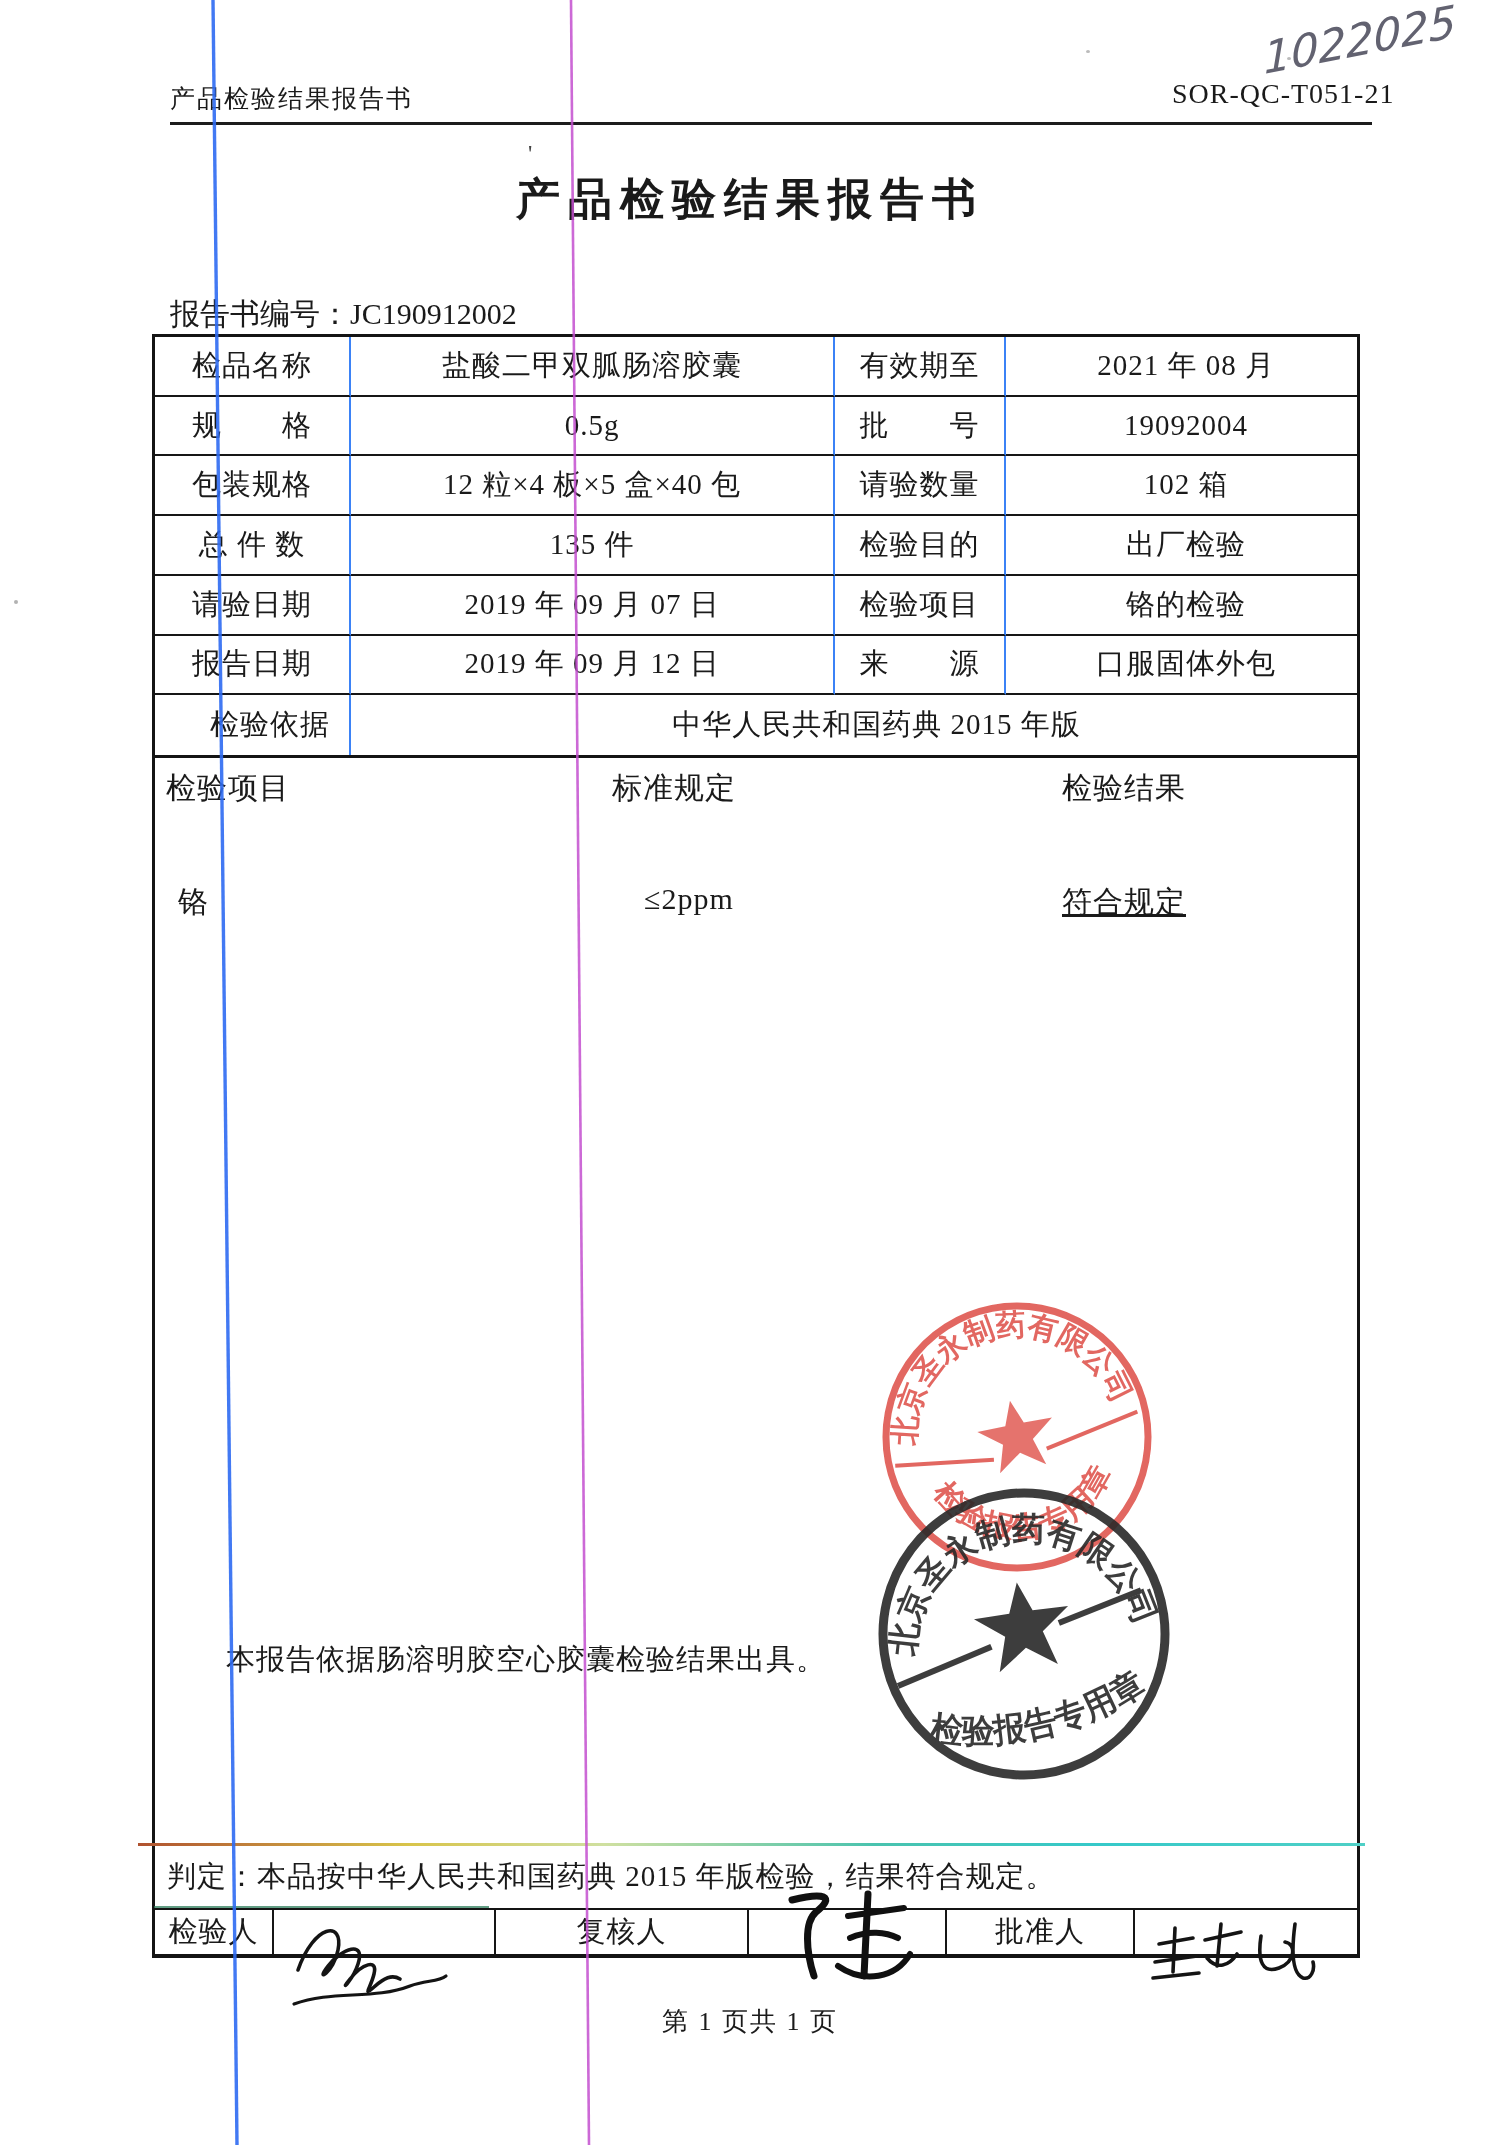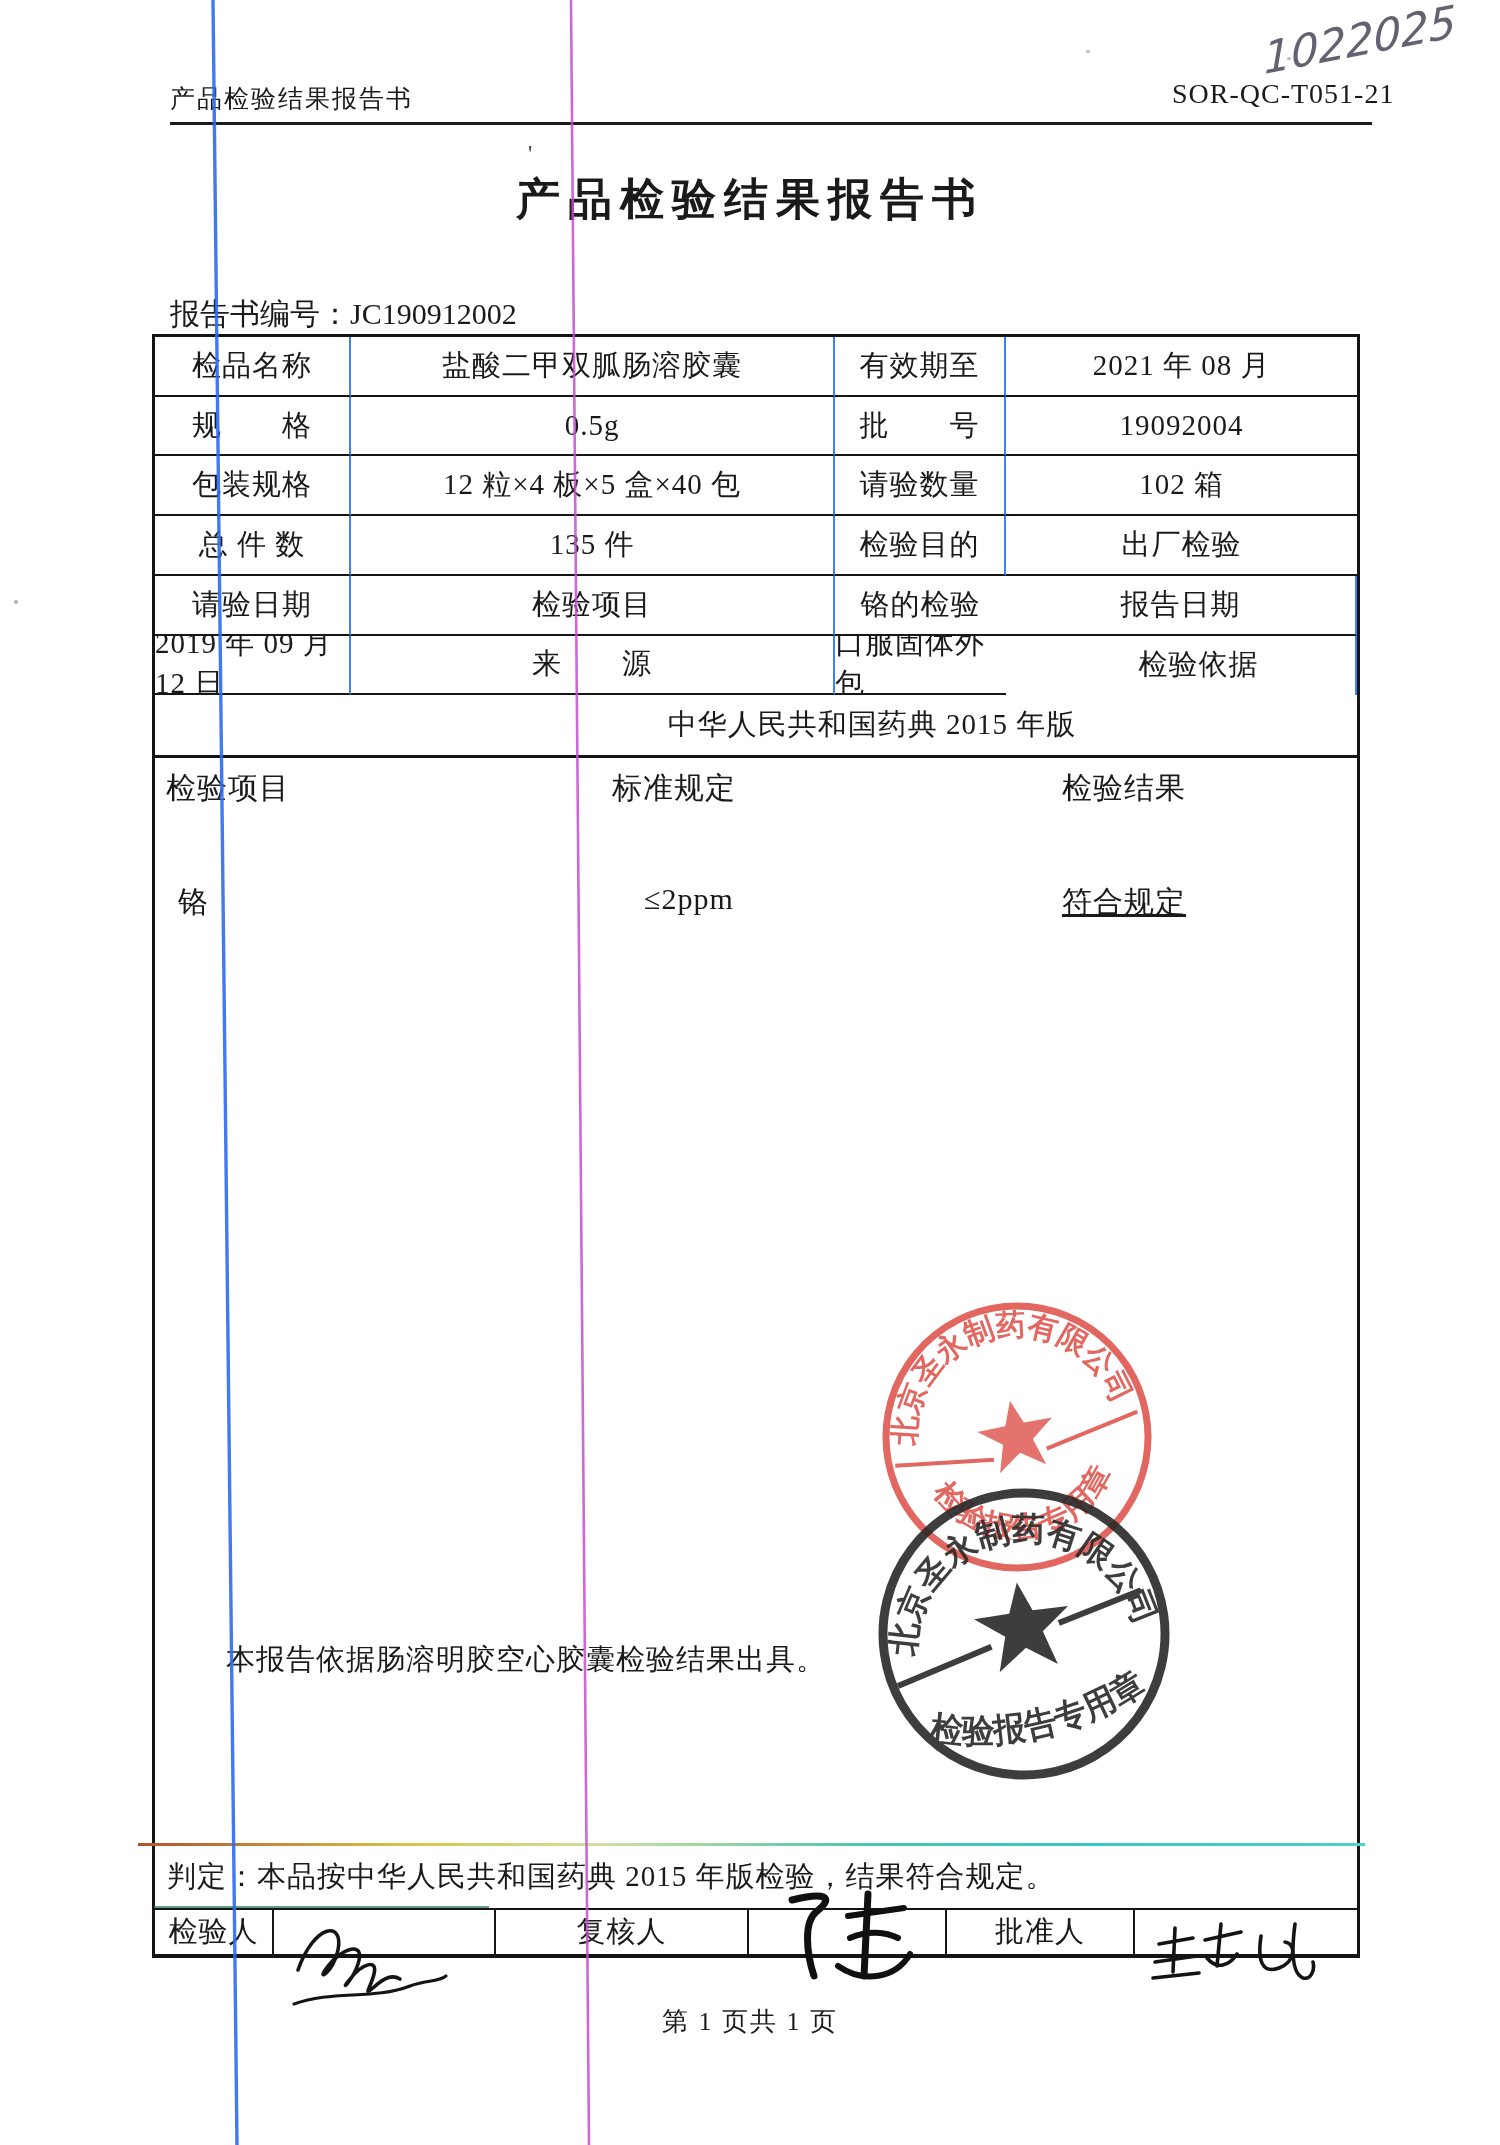--- a/index.html
+++ b/index.html
@@ -26,21 +26,21 @@
     left:152px;top:334px;width:1208px;height:424px;box-sizing:border-box;
     border:3px solid #141414;display:grid;
     grid-template-columns:196px 484px 171px 351px;
     grid-template-rows:repeat(7,1fr);
   }
   .itable .c{
     border-right:2px solid #3b82f6;border-bottom:2px solid #161616;
     display:flex;align-items:center;justify-content:center;
     font-size:29px;letter-spacing:1px;overflow:hidden;
   }
-  .itable .c.lastcol{border-right:none;}
+  .itable .c.lastcol{border-right:none;padding-left:9px;}
   .itable .c.lastrow{border-bottom:none;margin-left:36px;}
   .itable .c.span3{grid-column:2/5;}
 
   
   .res-frame{left:152px;top:758px;width:1208px;height:1087px;box-sizing:border-box;
     border-left:3px solid #141414;border-right:3px solid #141414;}
   .res-h{font-size:30px;letter-spacing:1px;}
   .res-v{font-size:30px;letter-spacing:1px;}
   .note{left:226px;top:1640px;font-size:29px;letter-spacing:1px;}
 
@@ -100,20 +100,21 @@
     <div class="c">12 粒×4 板×5 盒×40 包</div>
     <div class="c">请验数量</div>
     <div class="c lastcol">102 箱</div>
 
     <div class="c">总 件 数</div>
     <div class="c">135 件</div>
     <div class="c">检验目的</div>
     <div class="c lastcol">出厂检验</div>
 
     <div class="c">请验日期</div>
+    <div class="c">2019 年 09 月 07 日</div>
     <div class="c">检验项目</div>
     <div class="c lastcol">铬的检验</div>
 
     <div class="c">报告日期</div>
     <div class="c">2019 年 09 月 12 日</div>
     <div class="c">来　　源</div>
     <div class="c lastcol">口服固体外包</div>
 
     <div class="c lastrow">检验依据</div>
     <div class="c lastrow lastcol span3">中华人民共和国药典 2015 年版</div>

